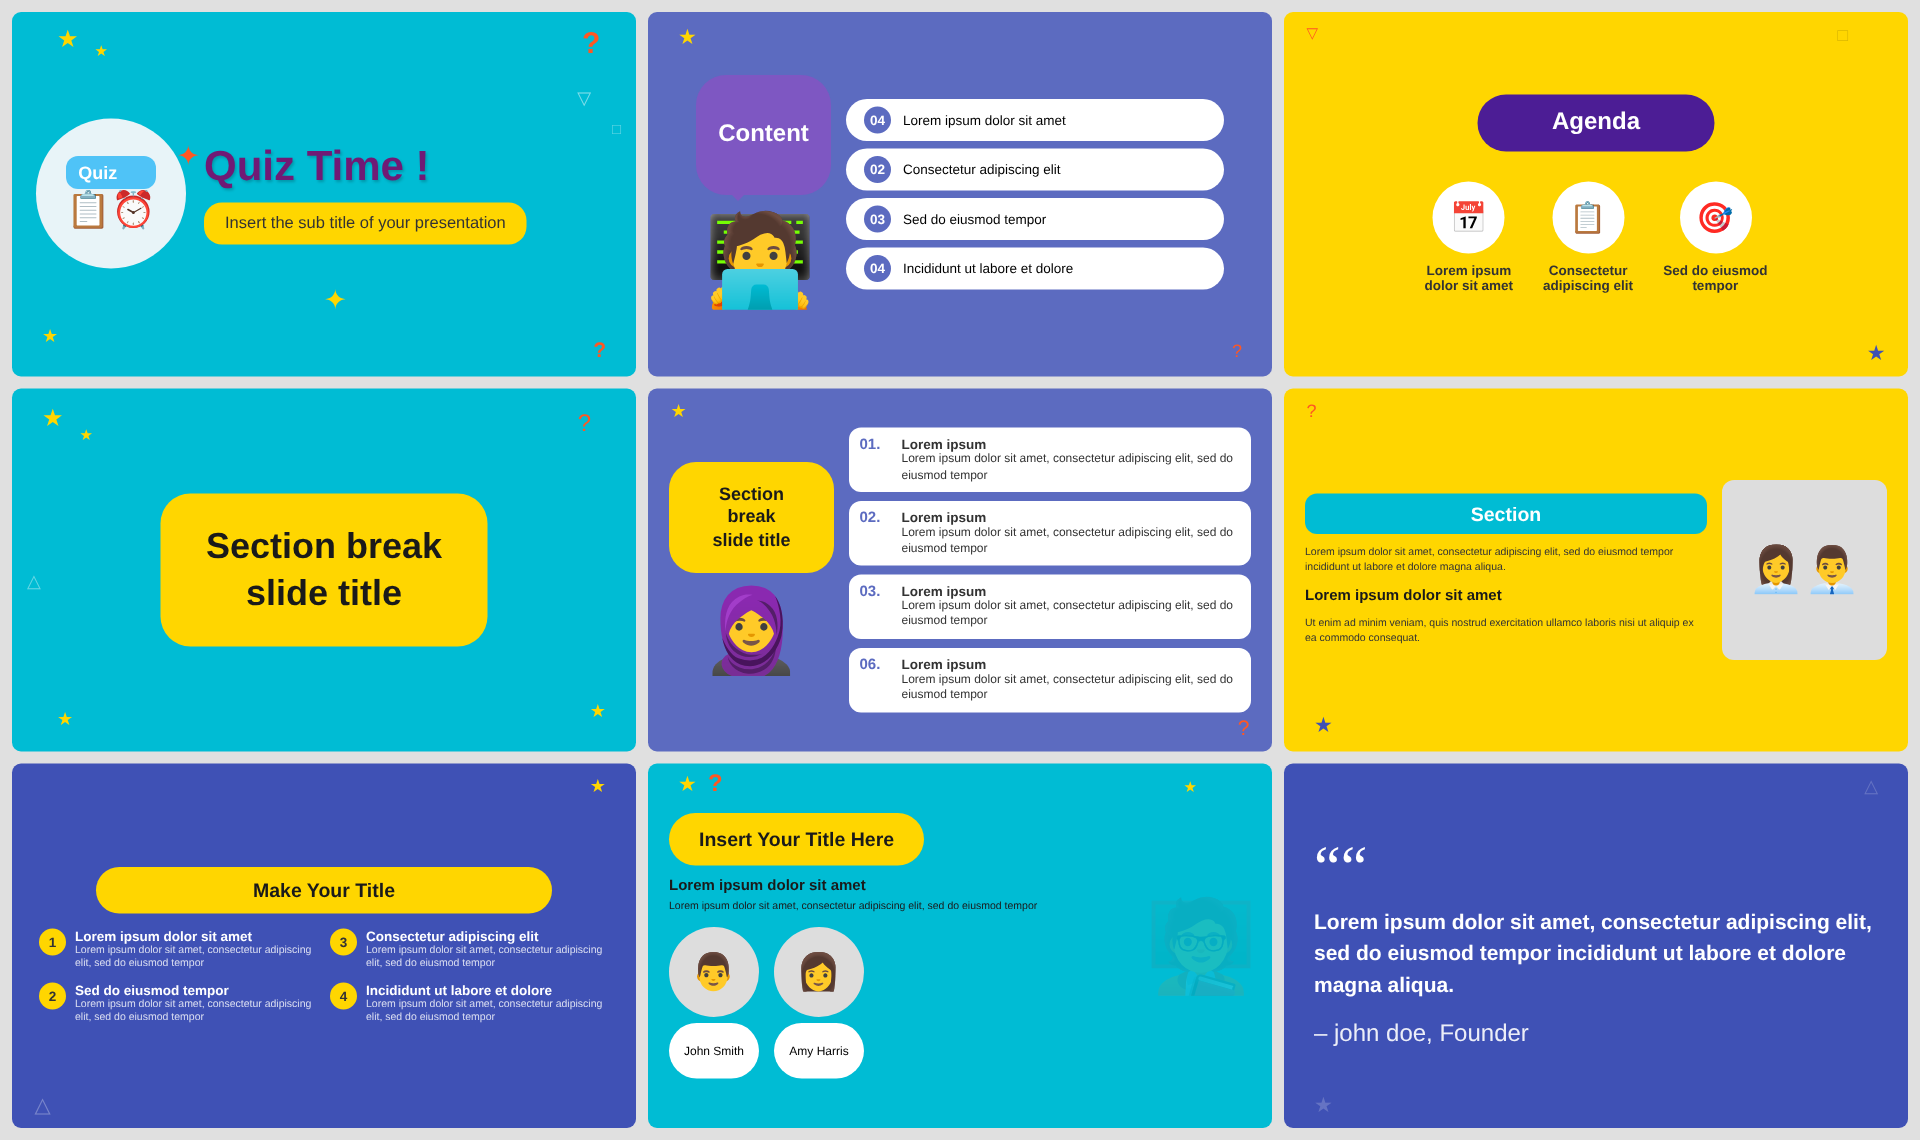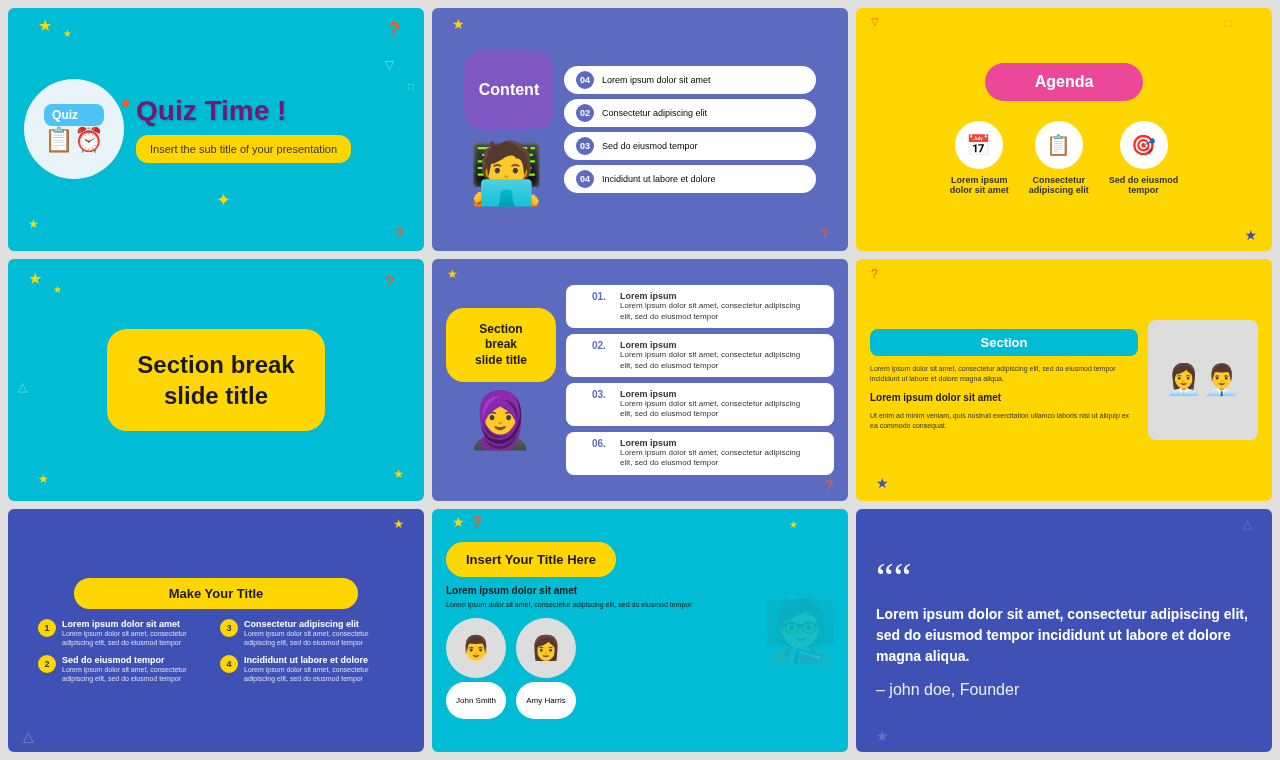--- a/index.html
+++ b/index.html
@@ -115,21 +115,21 @@
     
     .slide-3 {
       background: #FFD600;
     }
     .slide-3 .content {
       position: relative; z-index: 2;
       height: 100%; padding: 14px;
       display: flex; flex-direction: column; align-items: center; justify-content: center;
     }
     .slide-3 .agenda-bubble {
-      background: #ec4899;
+      background: #4c1d95;
       border-radius: 30px;
       padding: 10px 50px;
       color: white;
       font-size: 16px; font-weight: bold;
       margin-bottom: 20px;
     }
     .slide-3 .icons-row {
       display: flex; gap: 20px; justify-content: center;
     }
     .slide-3 .icon-item {
@@ -183,21 +183,21 @@
     }
     .slide-5 .figure {
       font-size: 55px; flex-shrink: 0;
     }
     .slide-5 .list-items {
       flex: 1; display: flex; flex-direction: column; gap: 6px;
     }
     .slide-5 .list-item {
       background: white;
       border-radius: 8px;
-      padding: 6px 26px;
+      padding: 6px 7px;
       display: flex; align-items: flex-start; gap: 6px;
     }
     .slide-5 .item-num {
       color: #5C6BC0;
       font-weight: bold;
       font-size: 10px;
       flex-shrink: 0;
       min-width: 22px;
     }
     .slide-5 .item-text { font-size: 8px; color: #333; line-height: 1.3; }
@@ -235,21 +235,21 @@
       display: flex; align-items: center; justify-content: center;
       font-size: 30px;
     }
 
     
     .slide-7 {
       background: #3F51B5;
     }
     .slide-7 .content {
       position: relative; z-index: 2;
-      height: 100%; padding: 30px;
+      height: 100%; padding: 18px;
       display: flex; flex-direction: column; justify-content: center; gap: 10px;
     }
     .slide-7 .title-pill {
       background: #FFD600;
       border-radius: 30px;
       padding: 8px 20px;
       font-size: 13px; font-weight: bold; color: #1a1a1a;
       text-align: center;
       align-self: center;
       width: 80%;

